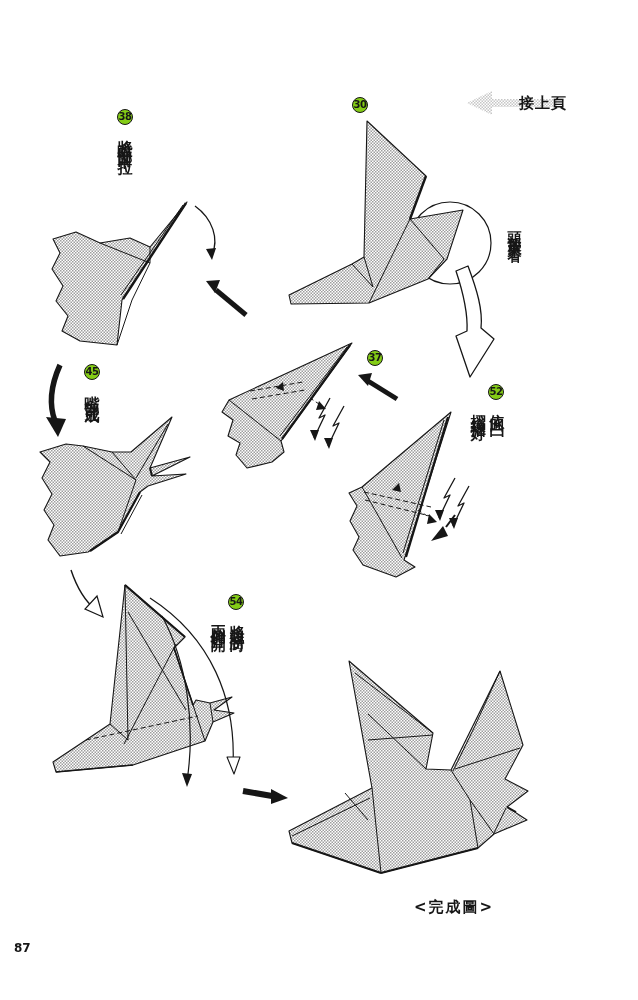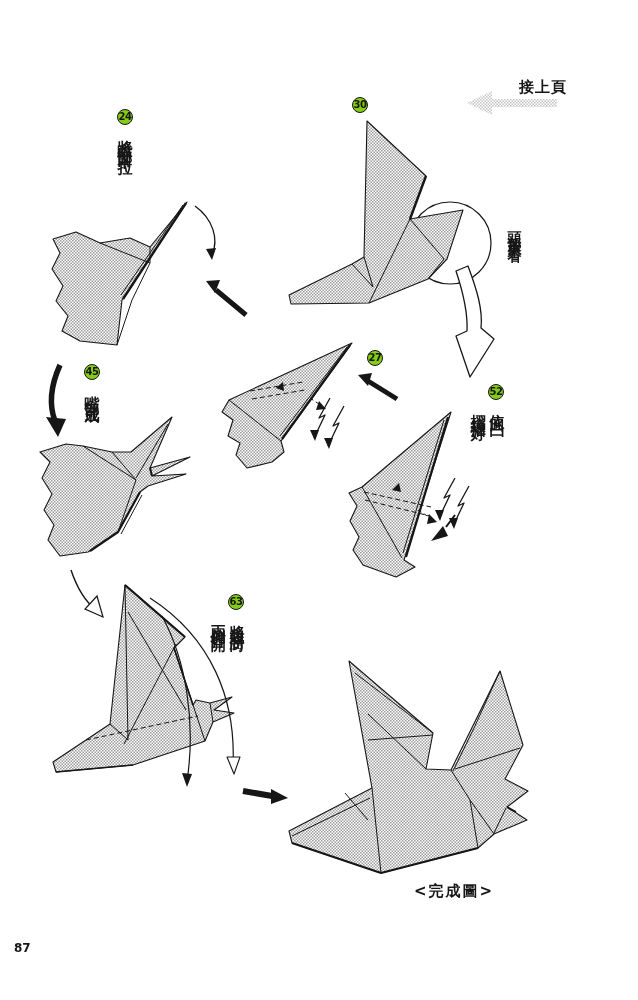--- a/index.html
+++ b/index.html
@@ -25,21 +25,21 @@
   }
   .vcap {
     position: absolute;
     writing-mode: vertical-rl;
     text-orientation: upright;
     font-size: 15px; font-weight: bold;
     letter-spacing: 4px;
     line-height: 1.25;
     white-space: nowrap;
   }
-  .hlabel { position: absolute; font-weight: bold; font-size: 15px; letter-spacing: 1px; }
+  .hlabel { position: absolute; font-weight: bold; font-size: 15px; letter-spacing: 1px; margin-top: 16px; }
   .pagenum { position: absolute; font-weight: bold; font-size: 12px; }
 </style>
 </head>
 <body>
 
 <div class="page">
 
   <svg class="canvas" width="638" height="1000" viewBox="0 0 638 1000">
     <defs>
       <pattern id="ht" width="3" height="3" patternUnits="userSpaceOnUse">
@@ -165,24 +165,24 @@
     <g stroke="#161616" stroke-linejoin="round">
       <path d="M349,661 L433,733 L426,769 L451,770 L500,671 L523,745 L505,779 L528,791 L507,807 L527,820 L494,834 L478,848 L381,873 L292,843 L289,831 L372,788 Z" fill="url(#ht)" stroke-width="1.1"></path>
       <path d="M478,848 L381,873 M292,843 L381,873" fill="none" stroke-width="2"></path>
       <path d="M507,807 L516,812" fill="none" stroke-width="2"></path>
       <path d="M355,673 L433,733 M368,740 L433,735 M368,714 L426,769 M372,788 L381,873 M500,671 L474,728 M474,728 L453,771 M455,769 L520,748 M292,836 L370,798 M345,793 L368,820 M494,833 L506,808 M451,770 L470,800 M470,800 L494,834 M470,800 L478,848" fill="none" stroke-width="1"></path>
     </g>
   </svg>
 
   <div class="stepnum" style="left:352px;top:97px">30</div>
   <div class="stepnum" style="left:488px;top:384px">52</div>
-  <div class="stepnum" style="left:367px;top:350px">27</div>
-  <div class="stepnum" style="left:117px;top:109px">24</div>
+  <div class="stepnum" style="left:367px;top:350px">37</div>
+  <div class="stepnum" style="left:117px;top:109px">38</div>
   <div class="stepnum" style="left:84px;top:364px">45</div>
-  <div class="stepnum" style="left:228px;top:594px">63</div>
+  <div class="stepnum" style="left:228px;top:594px">54</div>
 
   <div class="vcap" style="left:116px;top:128px;width:18px">
     <div>將嘴部向下拉。</div>
   </div>
 
   <div class="vcap" style="left:470px;top:402px;width:36px">
     <div>依凹凸</div>
     <div>摺線摺好。</div>
   </div>
 

